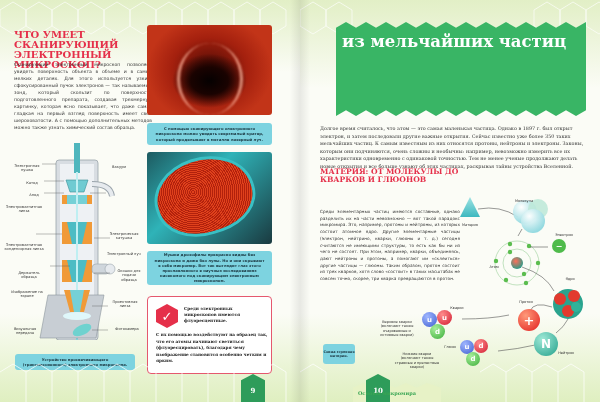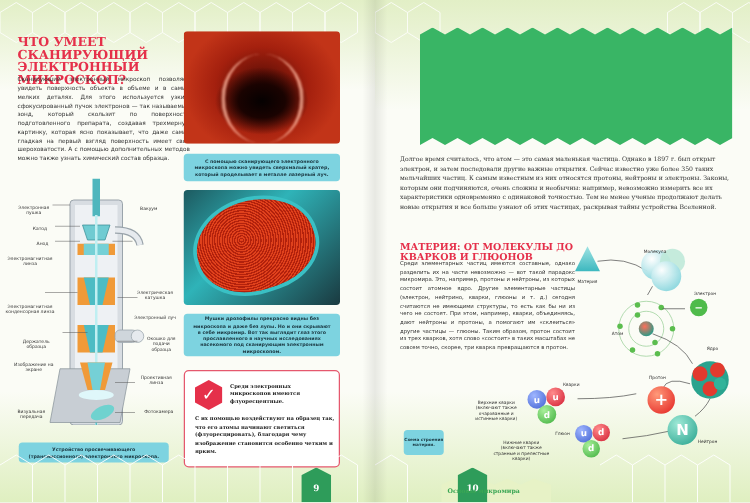--- a/index.html
+++ b/index.html
@@ -28,21 +28,21 @@
   .tip-box { position: absolute; left: 147px; top: 296px; width: 125px; height: 78px; border: 1.3px solid #e5586e; border-radius: 4px; background: #fff; }
   .tip-hex { position: absolute; left: 8px; top: 7px; width: 22px; height: 24px; background: #e5304a; clip-path: polygon(50% 0, 100% 25%, 100% 75%, 50% 100%, 0 75%, 0 25%); display: flex; align-items: center; justify-content: center; color: #fff; font-size: 13px; font-weight: bold; }
   .tip-title { position: absolute; left: 36px; top: 9px; width: 82px; font-family: "DejaVu Serif", serif; font-weight: bold; font-size: 4.2px; line-height: 6px; color: #222; }
   .tip-body { position: absolute; left: 8px; top: 35px; width: 112px; font-family: "DejaVu Serif", serif; font-weight: bold; font-size: 4.2px; line-height: 6.6px; color: #222; }
   .pagenum-hex { position: absolute; width: 24px; height: 28px; background: #2e9c5a; clip-path: polygon(50% 0, 100% 22%, 100% 100%, 0 100%, 0 22%); color: #fff; font-family: "DejaVu Serif", serif; font-weight: bold; font-size: 7px; display: flex; align-items: center; justify-content: center; padding-top: 4px; }
 
   
   .title-block { position: absolute; left: 36px; top: 22px; width: 250px; height: 94px; background: #39b565; clip-path: polygon(0 6%, 4% 0, 8% 6%, 12% 0, 16% 6%, 20% 0, 24% 6%, 28% 0, 32% 6%, 36% 0, 40% 6%, 44% 0, 48% 6%, 52% 0, 56% 6%, 60% 0, 64% 6%, 68% 0, 72% 6%, 76% 0, 80% 6%, 84% 0, 88% 6%, 92% 0, 96% 6%, 100% 0, 100% 94%, 96% 100%, 92% 94%, 88% 100%, 84% 94%, 80% 100%, 76% 94%, 72% 100%, 68% 94%, 64% 100%, 60% 94%, 56% 100%, 52% 94%, 48% 100%, 44% 94%, 40% 100%, 36% 94%, 32% 100%, 28% 94%, 24% 100%, 20% 94%, 16% 100%, 12% 94%, 8% 100%, 4% 94%, 0 100%); }
   .title-text { position: absolute; left: 42px; top: 32px; width: 240px; font-family: "DejaVu Serif", serif; font-weight: bold; color: #fff; font-size: 16.5px; line-height: 20px; }
   .rp-intro { position: absolute; left: 20px; top: 125px; width: 272px; font-family: "DejaVu Serif", serif; font-size: 4.9px; line-height: 7.6px; color: #333; }
-  .rp-heading { position: absolute; left: 20px; top: 194px; width: 140px; color: #e5304a; font-family: "DejaVu Serif", serif; font-weight: bold; font-size: 7.6px; line-height: 8.2px; }
+  .rp-heading { position: absolute; left: 20px; top: 168px; width: 140px; color: #e5304a; font-family: "DejaVu Serif", serif; font-weight: bold; font-size: 7.6px; line-height: 8.2px; }
   .rp-body { position: absolute; left: 20px; top: 209px; width: 140px; font-size: 4.3px; line-height: 6.7px; color: #333; text-align: justify; }
   .scheme-box { position: absolute; left: 23px; top: 344px; width: 32px; height: 20px; background: #7dd3e0; border-radius: 3px; font-size: 3.4px; line-height: 4.4px; text-align: center; font-weight: bold; color: #1c3a44; display: flex; align-items: center; justify-content: center; }
   .footer-band { position: absolute; left: 53px; top: 383px; width: 88px; height: 19px; background: #e7f2c6; clip-path: polygon(0 25%, 12% 0, 24% 25%, 36% 0, 48% 25%, 60% 0, 72% 25%, 84% 0, 100% 25%, 100% 100%, 0 100%); }
   .footer-label { position: absolute; left: 58px; top: 390px; font-family: "DejaVu Serif", serif; font-weight: bold; font-size: 5px; color: #3aa654; }
   .ball { position: absolute; border-radius: 50%; display: flex; align-items: center; justify-content: center; color: #fff; font-weight: bold; }
   .ball.u { background: radial-gradient(circle at 35% 30%, #9fb6ff, #3f5fd0); }
   .ball.d-red { background: radial-gradient(circle at 35% 30%, #ff8c8c, #d11a30); }
   .ball.d-green { background: radial-gradient(circle at 35% 30%, #a8ef9a, #3cad3a); }
   .ball.proton { background: radial-gradient(circle at 35% 30%, #ff9a7a, #e21e1e); }
   .ball.neutron { background: radial-gradient(circle at 35% 30%, #9fe9d7, #23a08a); }
@@ -157,20 +157,21 @@
         <path d="M0 10 L13 2 L26 10 L26 26 L13 34 L0 26 Z"></path>
         <path d="M26 10 L39 2 L52 10 L52 26 L39 34 L26 26 Z"></path>
         <path d="M234 10 L247 2 L260 10 L260 26 L247 34 L234 26 Z"></path>
         <path d="M260 10 L273 2 L286 10 L286 26 L273 34 L260 26 Z"></path>
         <path d="M286 10 L299 2 L312 10 L312 26 L299 34 L286 26 Z"></path>
       </g>
     </svg>
 
     <div class="title-block"></div>
     <div class="title-text">
+      <div>из мельчайших частиц</div>
     </div>
 
     <div class="rp-intro">Долгое время считалось, что атом — это самая маленькая частица. Однако в 1897 г. был открыт электрон, и затем последовали другие важные открытия. Сейчас известно уже более 350 таких мельчайших частиц. К самым известным из них относятся протоны, нейтроны и электроны. Законы, которым они подчиняются, очень сложны и необычны: например, невозможно измерить все их характеристики одновременно с одинаковой точностью. Тем не менее ученые продолжают делать новые открытия и все больше узнают об этих частицах, раскрывая тайны устройства Вселенной.</div>
     <div class="rp-heading">МАТЕРИЯ: ОТ МОЛЕКУЛЫ ДО КВАРКОВ И ГЛЮОНОВ</div>
     <div class="rp-body">Среди элементарных частиц имеются составные, однако разделить их на части невозможно — вот такой парадокс микромира. Это, например, протоны и нейтроны, из которых состоит атомное ядро. Другие элементарные частицы (электрон, нейтрино, кварки, глюоны и т. д.) сегодня считаются не имеющими структуры, то есть как бы ни из чего не состоят. При этом, например, кварки, объединяясь, дают нейтроны и протоны, а помогают им «склеиться» другие частицы — глюоны. Таким образом, протон состоит из трех кварков, хотя слово «состоит» в таких масштабах не совсем точно, скорее, три кварка превращаются в протон.</div>
 
     <svg style="position:absolute;left:150px;top:195px;" width="150" height="190" viewBox="0 0 150 190">
       <defs>
         <linearGradient id="flask" x1="0" y1="0" x2="0" y2="1">
             <stop offset="0" stop-color="#9fe3e3"></stop>

